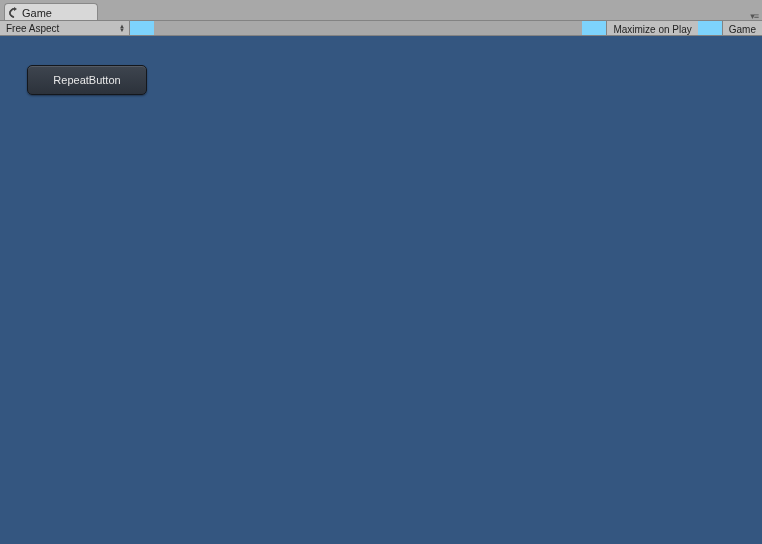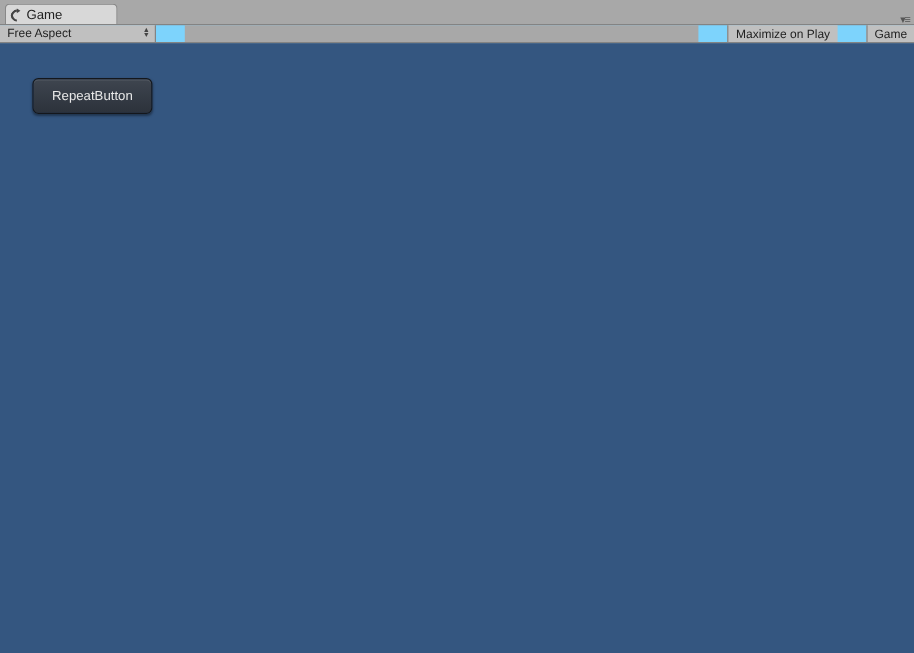--- a/index.html
+++ b/index.html
@@ -123,21 +123,21 @@
     }
     .viewport {
       flex: 1;
       background: #345680;
       position: relative;
     }
     .gui-button {
       position: absolute;
       left: 27px;
       top: 29px;
-      width: 100px;
+      width: 120px;
       height: 30px;
       background: linear-gradient(to bottom, #3e454f, #2c323b);
       border: 1px solid #14171c;
       border-radius: 5px;
       color: #e8e8e8;
       font-size: 11px;
       display: flex;
       align-items: center;
       justify-content: center;
       box-shadow: inset 0 1px 0 rgba(255,255,255,0.12), 0 1px 2px rgba(0,0,0,0.4);

